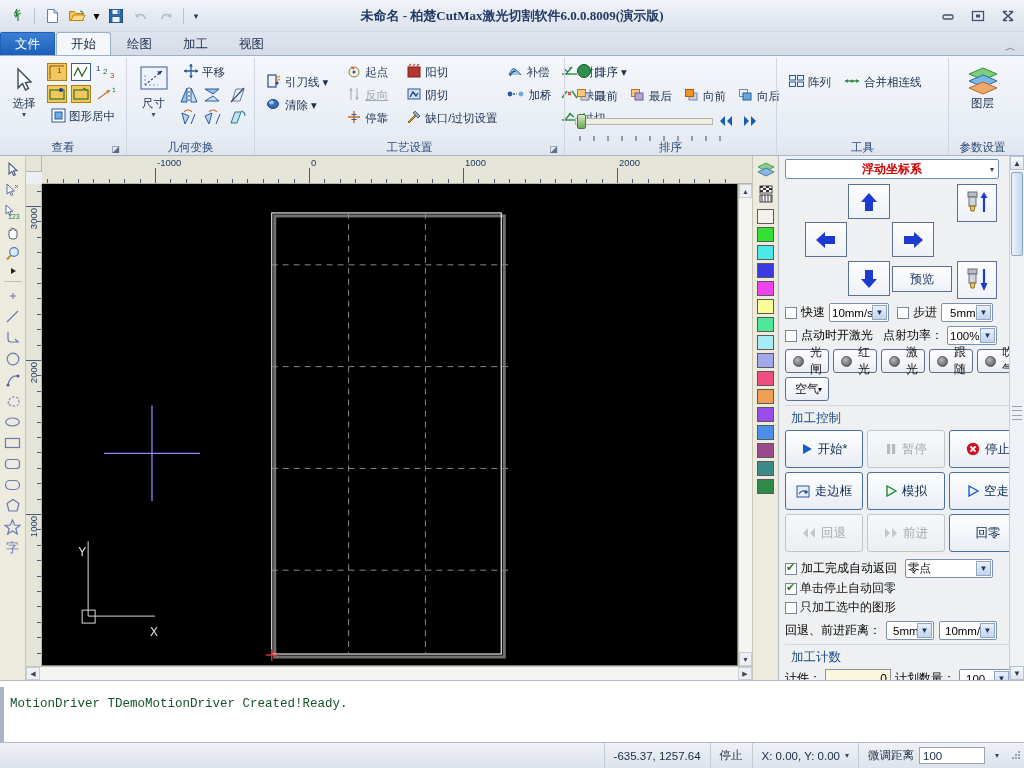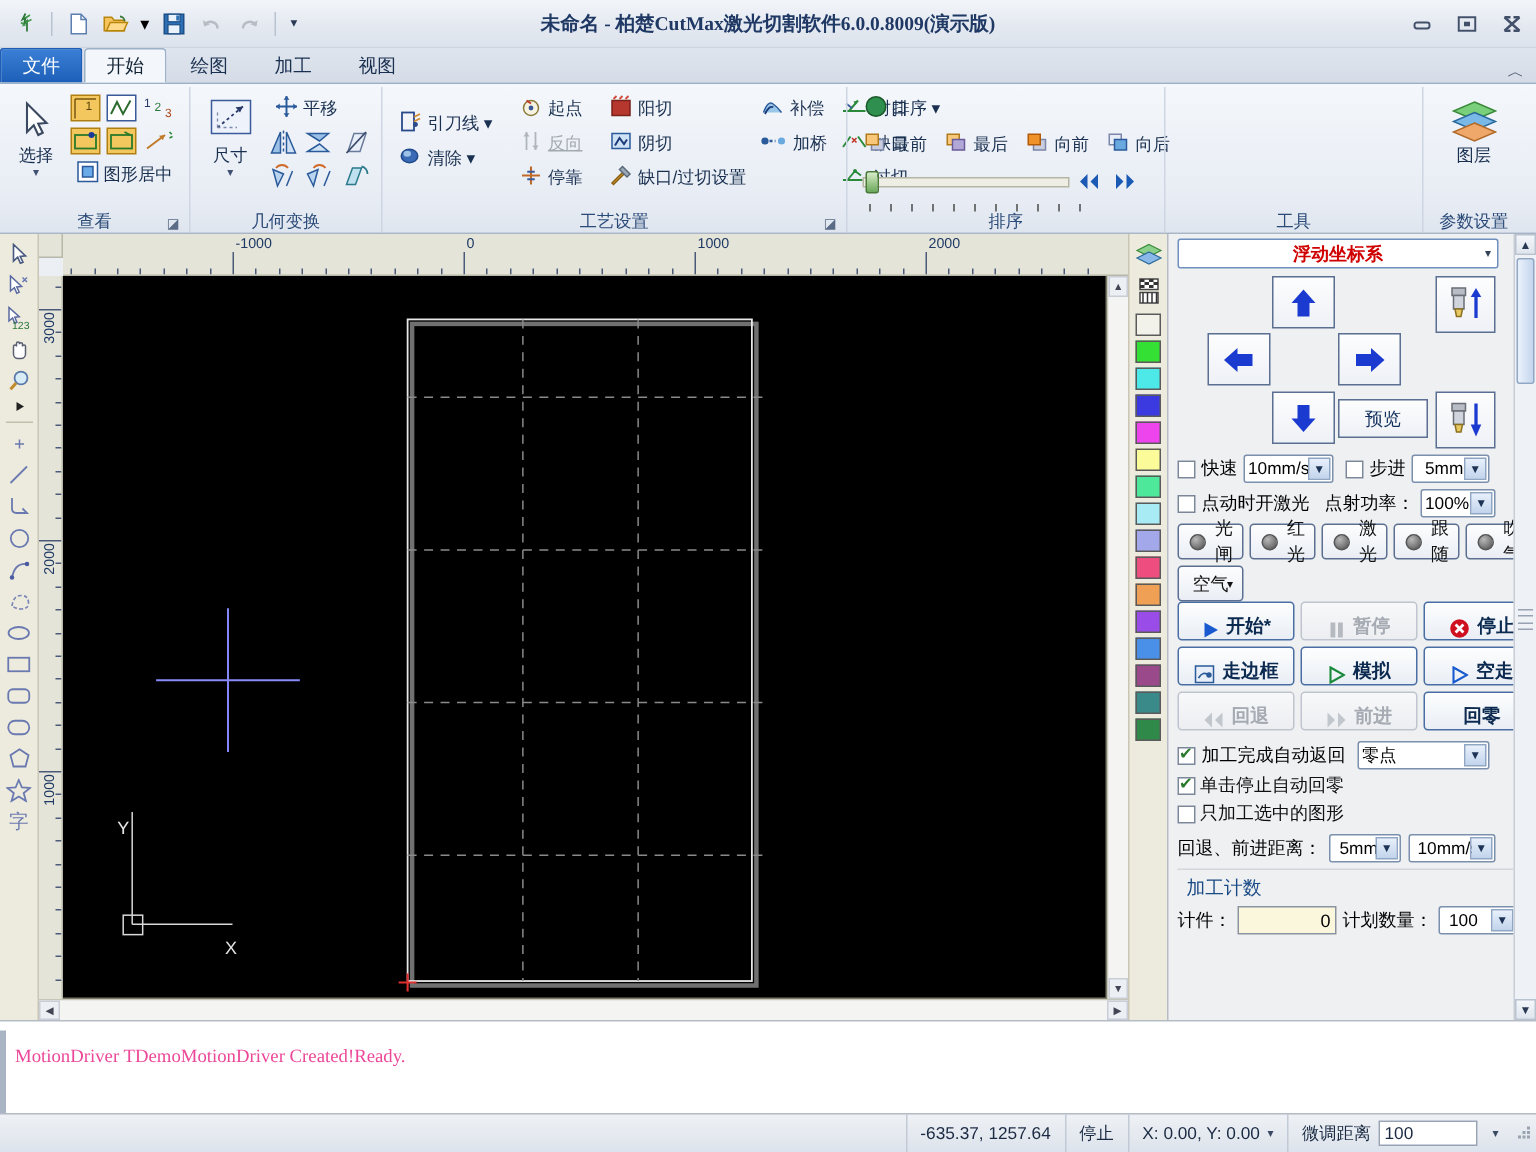--- a/index.html
+++ b/index.html
@@ -170,37 +170,37 @@
     font-size: 12px; color: #111; cursor: default;
   }
   .led {
     width: 11px; height: 11px; border-radius: 50%;
     background: radial-gradient(circle at 35% 30%, #b9b9b9, #6e6e6e 70%, #4a4a4a);
     border: 1px solid #555; flex: none;
   }
   .sectitle { font-size: 12.5px; color: #1a4a86; padding: 4px 0 3px 6px; border-top: 1px solid #d2d6dd; margin-top: 4px;}
 
   .cbtn {
-    height: 26px; border: 1px solid #4a6ea3; border-radius: 3px;
+    height: 38px; border: 1px solid #4a6ea3; border-radius: 3px;
     background: linear-gradient(to bottom,#fdfefe 0%, #e9eef5 100%);
-    display: flex; align-items: flex-end; justify-content: center; gap: 5px;
-    font-size: 12.5px; color: #0c2a50; cursor: default; font-weight: bold;
+    display: flex; align-items: center; justify-content: center; gap: 5px;
+    font-size: 12.5px; color: #0c2a50; cursor: default;
   }
   .cbtn.dis { color: #a6abb3; border-color: #bfc5ce; background: linear-gradient(to bottom,#f7f8fa,#eceef1); }
 
   .grid3 { display: grid; grid-template-columns: 1fr 1fr 1fr 1fr 1fr; gap: 4px; margin-top: 4px; }
   .grid3.btns { grid-template-columns: 78px 78px 78px; }
 
   
   .logpane {
     height: 62px; background: #fff; border-top: 1px solid #b5bcc6;
     display: flex; padding: 6px 0 0 0;
   }
   .logpane .bar { width: 4px; background: #a9b4c4; margin-right: 6px; }
-  .logtext { font-family: Liberation Serif, serif; font-size: 12.5px; color: #ec4899; padding-top: 10px; }
+  .logtext { font-family: Liberation Mono, monospace; font-size: 12.5px; color: #14532d; padding-top: 10px; }
 
   
   .statusbar {
     height: 26px; background: linear-gradient(to bottom,#eef1f5,#dde3ec);
     border-top: 1px solid #b5bcc6; display: flex; align-items: center;
     font-size: 11.5px; color: #1a2a42;
   }
   .sb-cell { padding: 0 9px; height: 100%; display: flex; align-items: center; border-left: 1px solid #c2cad6; }
   .sb-spacer { flex: 1; }
   .sb-input { width: 66px; height: 17px; background: #fff; border: 1px solid #98a4b5; display:flex; align-items:center; padding-left:3px; }
@@ -663,20 +663,45 @@
               <path d="M3 0 V5 M17 0 V5 M31 0 V5 M45 0 V5 M59 0 V5 M73 0 V5 M87 0 V5 M101 0 V5 M115 0 V5 M129 0 V5 M143 0 V5"></path>
             </g>
           </svg>
         </div>
       </div>
       <div class="rgroup-title">排序</div>
     </div>
 
     <div class="rgroup" style="width:172px">
       <div class="rgroup-body" style="flex-direction:column;padding-top:10px">
+        <div class="smallrow" style="margin-top:3px">
+          <div class="sbtn">
+            <span class="ic">
+              <svg width="17" height="14" viewBox="0 0 17 14">
+                  <g fill="#eaf0fa" stroke="#2a5a9a">
+                    <rect x="1.5" y="1.5" width="6" height="4.5"></rect>
+                    <rect x="9.5" y="1.5" width="6" height="4.5"></rect>
+                    <rect x="1.5" y="8" width="6" height="4.5"></rect>
+                    <rect x="9.5" y="8" width="6" height="4.5"></rect>
+                  </g>
+                </svg>
+            </span>
+            <span>阵列</span>
+          </div>
+          <div class="sbtn">
+            <span class="ic">
+              <svg width="18" height="14" viewBox="0 0 18 14">
+                  <path d="M2 7 H16" stroke="#2a8a4a" stroke-width="1.4"></path>
+                  <path d="M2 7 L5 5 L5 9 Z M16 7 L13 5 L13 9 Z" fill="#2a8a4a"></path>
+                  <circle cx="9" cy="7" r="1.5" fill="#2a8a4a"></circle>
+                </svg>
+            </span>
+            <span>合并相连线</span>
+          </div>
+        </div>
       </div>
       <div class="rgroup-title">工具</div>
     </div>
 
     <div class="rgroup" style="width:68px">
       <div class="rgroup-body" style="justify-content:center">
         <div class="bigbtn" style="width:58px">
           <svg width="34" height="30" viewBox="0 0 34 30">
             <path d="M17 3 L31 9 L17 15 L3 9 Z" fill="#7ad07a" stroke="#3a8a3a"></path>
             <path d="M17 10 L31 16 L17 22 L3 16 Z" fill="#7ab8e8" stroke="#2a6a9a"></path>
@@ -1061,20 +1086,21 @@
           <div class="ledbtn">
             <span class="led"></span>
             <span>吹气</span>
           </div>
           <div class="ledbtn" style="justify-content:center;padding-left:0;position:relative">
             <span>空气</span>
             <span style="position:absolute;right:6px;font-size:8px">▾</span>
           </div>
         </div>
 
+        <div class="sectitle">加工控制</div>
 
         <div class="grid3 btns" style="margin-top:0">
           <div class="cbtn">
             <svg width="12" height="12" viewBox="0 0 12 12">
                 <path d="M2 1 L11 6 L2 11 Z" fill="#1a5ad0"></path>
               </svg>
             <span>开始*</span>
           </div>
           <div class="cbtn dis">
             <svg width="12" height="12" viewBox="0 0 12 12">

